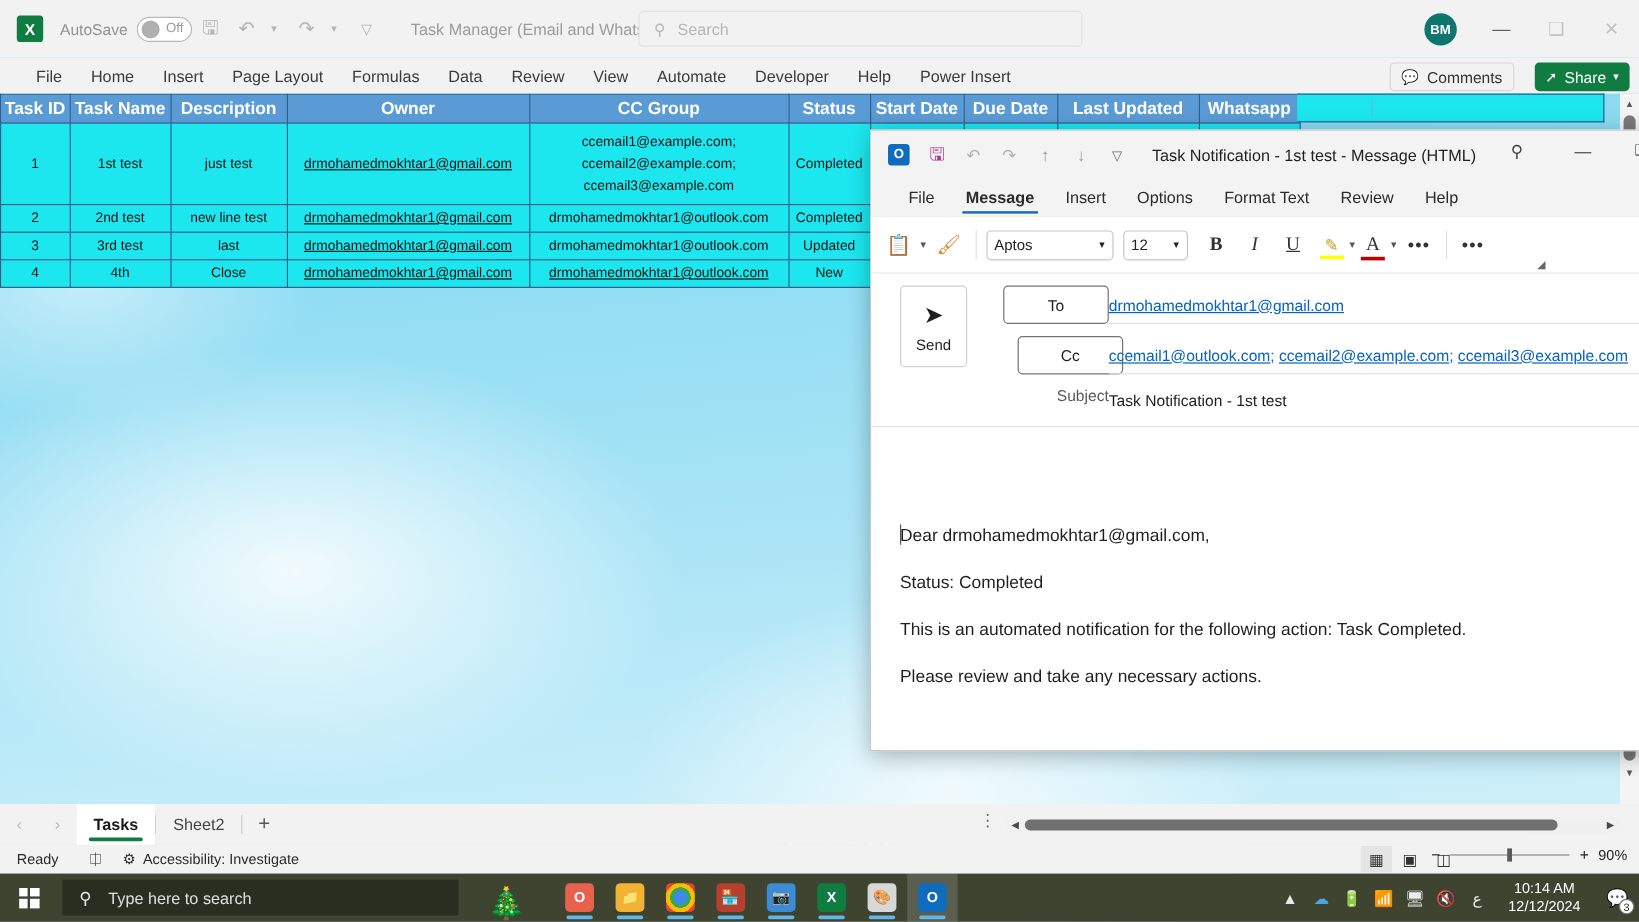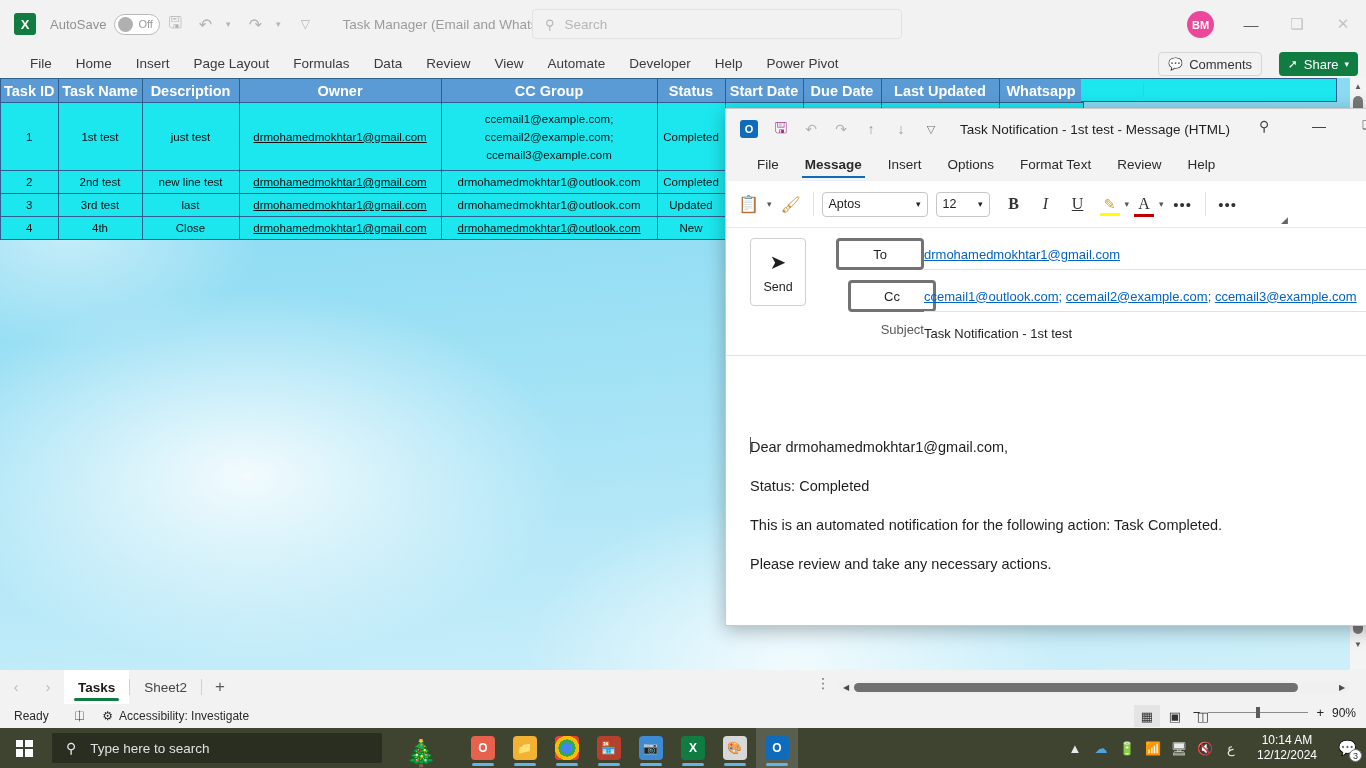--- a/index.html
+++ b/index.html
@@ -51,21 +51,21 @@
   #doc-title-caret { font-size:10px; color:#9b9b9b; margin-left:8px;}
   #xl-search {
     position:absolute; left:532px; top:9px; width:370px; height:30px;
     background:#f2f2f2; border:1px solid #e2e2e2; border-radius:4px;
     display:flex; align-items:center;
   }
   #xl-search .s-ico { margin-left:12px; font-size:13px; color:#b6b6b6;}
   #xl-search .s-ph { margin-left:10px; font-size:13.5px; color:#b6b6b6;}
   #avatar {
     position:absolute; right:152px; top:11px; width:27px; height:27px; border-radius:50%;
-    background:#ec4899; color:#fff; font-size:11px; font-weight:bold;
+    background:#0f766e; color:#fff; font-size:11px; font-weight:bold;
     display:flex; align-items:center; justify-content:center;
   }
   .wbtn { position:absolute; top:0; width:46px; height:48px; display:flex;
     align-items:center; justify-content:center; font-size:15px; color:#5e5e5e;}
   #w-min { right:92px; } #w-max { right:46px; color:#c3c3c3;} #w-close { right:0; color:#c3c3c3;}
 
   
   #excel-ribbon {
     position:absolute; left:0; top:48px; width:1366px; height:30px;
     background:#f2f2f2; display:flex; align-items:center;
@@ -210,21 +210,21 @@
 
   #ol-fields { padding:16px 0 0 0; position:relative; }
   #send-btn {
     position:absolute; left:24px; top:10px; width:56px; height:68px;
     border:1px solid #d0d0d0; border-radius:4px; background:#fff;
     display:flex; flex-direction:column; align-items:center; justify-content:center; gap:6px;
   }
   #send-btn .lbl { font-size:12.5px; color:#1f1f1f;}
   .fld-btn {
     position:absolute; left:110px; width:88px; height:32px;
-    border:3px solid #737373; border-radius:4px; background:#fff;
+    border:1px solid #737373; border-radius:4px; background:#fff;
     display:flex; align-items:center; justify-content:center; font-size:13px; color:#1f1f1f;
   }
   #to-btn { top:10px; }
   #cc-btn { top:52px;margin-left:12px; }
   .fld-val { position:absolute; left:198px; right:14px; font-size:13px; color:#0563c1;
     border-bottom:1px solid #e2e2e2; height:31px; display:flex; align-items:center; gap:0;}
   #to-val { top:11px; }
   #cc-val { top:53px; }
   .fld-val a { color:#0563c1; text-decoration:underline; }
   #subj-lbl { position:absolute; left:110px; top:94px; width:88px; text-align:right;
@@ -316,21 +316,21 @@
     <div class="rtab">Home</div>
     <div class="rtab">Insert</div>
     <div class="rtab">Page Layout</div>
     <div class="rtab">Formulas</div>
     <div class="rtab">Data</div>
     <div class="rtab">Review</div>
     <div class="rtab">View</div>
     <div class="rtab">Automate</div>
     <div class="rtab">Developer</div>
     <div class="rtab">Help</div>
-    <div class="rtab">Power Pivot</div>
+    <div class="rtab">Power Insert</div>
   </div>
 
   <div id="comments-btn">
     <span style="font-size:12px;">💬</span>
     <span>Comments</span>
   </div>
   <div id="share-btn">
     <span style="font-size:12px;">➚</span>
     <span>Share</span>
     <span style="font-size:9px;">▾</span>

